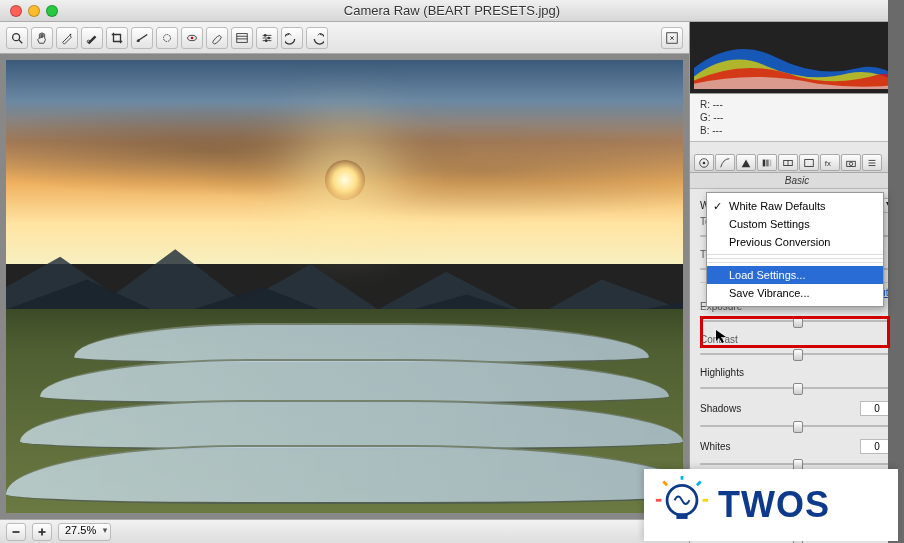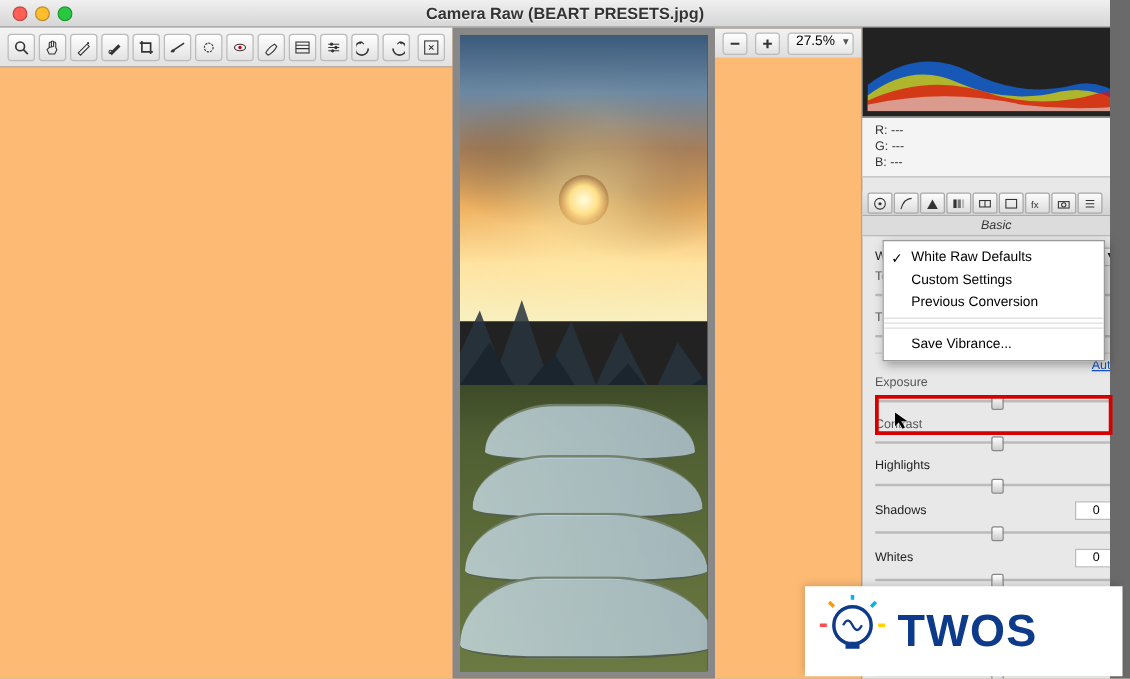--- a/index.html
+++ b/index.html
@@ -2,24 +2,24 @@
 <html><head>
 <meta charset="utf-8">
 <style>
 * { box-sizing: border-box; margin: 0; padding: 0; }
 body { font-family: "Lucida Grande", Helvetica, Arial, sans-serif; font-size: 11px; background: #b8b8b8; color: #000; width: 904px; height: 543px; overflow: hidden; position: relative; }
 
 .titlebar { height: 22px; background: linear-gradient(#f0f0f0,#d6d6d6); border-bottom: 1px solid #aaa; display: flex; align-items: center; justify-content: center; position: relative; }
 .traffic { position: absolute; left: 10px; top: 5px; display: flex; gap: 6px; }
 .traffic span { width: 12px; height: 12px; border-radius: 50%; display: inline-block; border: 1px solid rgba(0,0,0,.25); }
 .tl-close{background:#ff5f57;} .tl-min{background:#ffbd2e;} .tl-zoom{background:#28c940;}
-.titlebar-title { font-size: 13px; color: #333; text-shadow: 0 1px 0 #fff; font-weight: bold; }
+.titlebar-title { font-size: 13px; color: #333; text-shadow: 0 1px 0 #fff; }
 
 .main { display: flex; height: calc(100% - 22px); }
-.left-panel { flex: 1; display: flex; flex-direction: row; background: #fdba74; border-right: 1px solid #999; }
+.left-panel { flex: 1; display: flex; flex-direction: column; background: #7dd3fc; border-right: 1px solid #999; }
 .toolbar { height: 32px; background: linear-gradient(#f4f4f4,#e2e2e2); border-bottom: 1px solid #aaa; display: flex; align-items: center; padding: 0 6px; gap: 3px; }
 .tool-btn { width: 22px; height: 22px; border: 1px solid #bbb; background: linear-gradient(#fff,#e2e2e2); border-radius: 3px; display: flex; align-items: center; justify-content: center; cursor: pointer; }
 .tool-btn svg { width: 14px; height: 14px; }
 .spacer-flex { flex: 1; }
 .image-area { flex: 1; background: #888; display: flex; align-items: center; justify-content: center; padding: 6px; }
 .photo { width: 100%; height: 100%; position: relative; overflow: hidden; background: #222; }
 .sky { position: absolute; inset:0 0 55% 0; background: linear-gradient(to bottom,#3b5a7a 0%,#6b88a3 20%,#a97f5a 40%,#efb05f 60%,#ffe3a1 80%,#f8f0c0 100%); }
 .sun { position:absolute; top:22%; left:50%; width:40px; height:40px; margin-left:-20px; border-radius:50%; background: radial-gradient(circle,#fffde0 0%,#ffe08a 40%,rgba(255,224,138,0) 70%); box-shadow:0 0 60px 30px rgba(255,240,170,.6); }
 .clouds { position:absolute; top:8%; left:0; right:0; height:30%; background: radial-gradient(ellipse at 30% 40%,rgba(80,60,40,.4) 0%,transparent 40%),radial-gradient(ellipse at 70% 55%,rgba(90,70,55,.35) 0%,transparent 45%); }
 .mountains { position:absolute; top:35%; left:0; right:0; height:25%; }
@@ -326,20 +326,21 @@
 
 <div class="right-edge"></div>
 
 <div class="flyout">
   <div class="flyout-item check">White Raw Defaults</div>
   <div class="flyout-item">Custom Settings</div>
   <div class="flyout-item">Previous Conversion</div>
   <div class="flyout-sep"></div>
   <div class="flyout-sep"></div>
   <div class="flyout-sep"></div>
+  <div class="flyout-item highlight">Load Settings...</div>
   <div class="flyout-item">Save Vibrance...</div>
 </div>
 
 <div class="red-rect around-load"></div>
 <div class="cursor-arrow"><svg viewBox="0 0 16 16">
       <path d="M2 2 L2 13 L5 10 L8 15 L10 14 L7 9 L12 9 Z" fill="#000"></path>
     </svg></div>
 
 <div class="watermark-logo">
   <span class="bulb"><svg viewBox="0 0 60 60">

